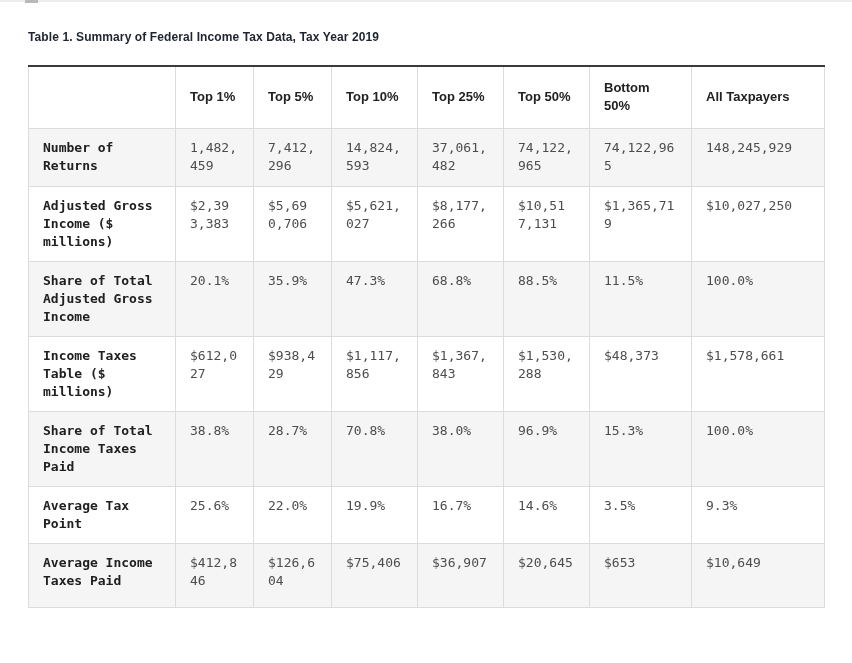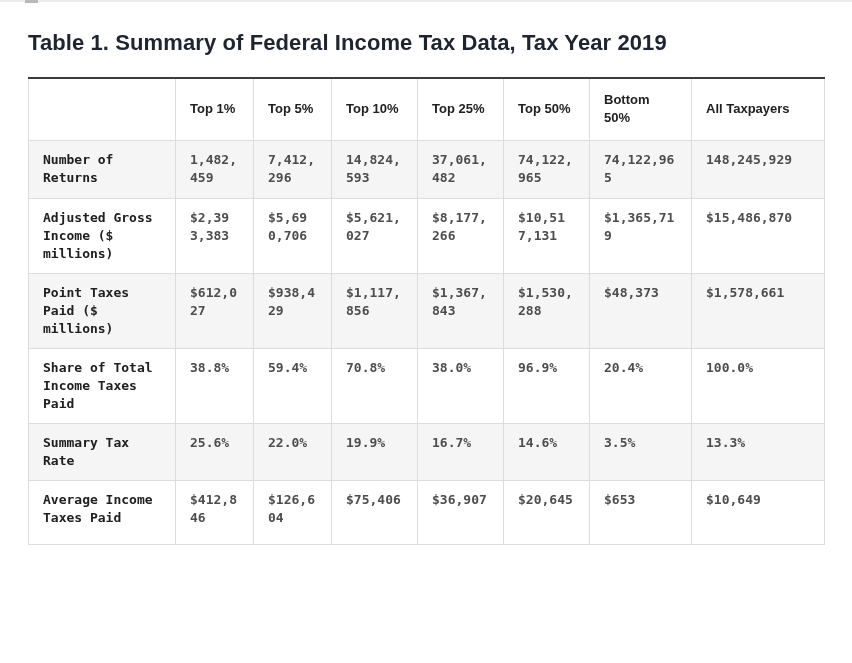--- a/index.html
+++ b/index.html
@@ -13,21 +13,21 @@
   .top-strip {
     position: absolute; top: 0; left: 0; right: 0;
     height: 2px; background: #ededed;
   }
   .top-mark {
     position: absolute; top: 0; left: 25px;
     width: 13px; height: 3px; background: #b9b9b9;
   }
   .page-title {
     margin: 30px 28px 0 28px;
-    font-size: 22px;
+    font-size: 12px;
     font-weight: bold;
     color: #1e2430;
     letter-spacing: 0.1px;
   }
   table.tax-table {
     margin: 21px 28px 0 28px;
     width: 796px;
     table-layout: fixed;
     border-collapse: collapse;
     border: 1px solid #dcdcdc;
@@ -56,21 +56,20 @@
     line-height: 18px;
   }
   .tax-table tbody td.row-label {
     font-weight: bold;
     color: #202020;
     word-break: normal;
   }
   .tax-table tbody td.val {
     color: #4d4d4d;
     word-break: break-all;
-    font-weight: bold;
   }
   .tax-table tbody tr:nth-child(odd) { background: #f5f5f6; }
   .tax-table tbody tr:nth-child(even) { background: #ffffff; }
   tr.r1 { height: 58px; }
   tr.r2, tr.r3, tr.r4, tr.r5 { height: 75px; }
   tr.r6, tr.r7 { height: 55px; }
   tr.r8 { height: 64px; }
 </style>
 </head>
 <body>
@@ -115,51 +114,61 @@
       <td class="val">148,245,929</td>
     </tr>
     <tr class="r2">
       <td class="row-label">Adjusted Gross Income ($ millions)</td>
       <td class="val">$2,393,383</td>
       <td class="val">$5,690,706</td>
       <td class="val">$5,621,027</td>
       <td class="val">$8,177,266</td>
       <td class="val">$10,517,131</td>
       <td class="val">$1,365,719</td>
-      <td class="val">$15,486,870</td>
+      <td class="val">$10,027,250</td>
+    </tr>
+    <tr class="r3">
+      <td class="row-label">Share of Total Adjusted Gross Income</td>
+      <td class="val">20.1%</td>
+      <td class="val">35.9%</td>
+      <td class="val">47.3%</td>
+      <td class="val">68.8%</td>
+      <td class="val">88.5%</td>
+      <td class="val">11.5%</td>
+      <td class="val">100.0%</td>
     </tr>
     <tr class="r4">
-      <td class="row-label">Point Taxes Paid ($ millions)</td>
+      <td class="row-label">Income Taxes Table ($ millions)</td>
       <td class="val">$612,027</td>
       <td class="val">$938,429</td>
       <td class="val">$1,117,856</td>
       <td class="val">$1,367,843</td>
       <td class="val">$1,530,288</td>
       <td class="val">$48,373</td>
       <td class="val">$1,578,661</td>
     </tr>
     <tr class="r5">
       <td class="row-label">Share of Total Income Taxes Paid</td>
       <td class="val">38.8%</td>
-      <td class="val">59.4%</td>
+      <td class="val">28.7%</td>
       <td class="val">70.8%</td>
       <td class="val">38.0%</td>
       <td class="val">96.9%</td>
-      <td class="val">20.4%</td>
+      <td class="val">15.3%</td>
       <td class="val">100.0%</td>
     </tr>
     <tr class="r7">
-      <td class="row-label">Summary Tax Rate</td>
+      <td class="row-label">Average Tax Point</td>
       <td class="val">25.6%</td>
       <td class="val">22.0%</td>
       <td class="val">19.9%</td>
       <td class="val">16.7%</td>
       <td class="val">14.6%</td>
       <td class="val">3.5%</td>
-      <td class="val">13.3%</td>
+      <td class="val">9.3%</td>
     </tr>
     <tr class="r8">
       <td class="row-label">Average Income Taxes Paid</td>
       <td class="val">$412,846</td>
       <td class="val">$126,604</td>
       <td class="val">$75,406</td>
       <td class="val">$36,907</td>
       <td class="val">$20,645</td>
       <td class="val">$653</td>
       <td class="val">$10,649</td>

